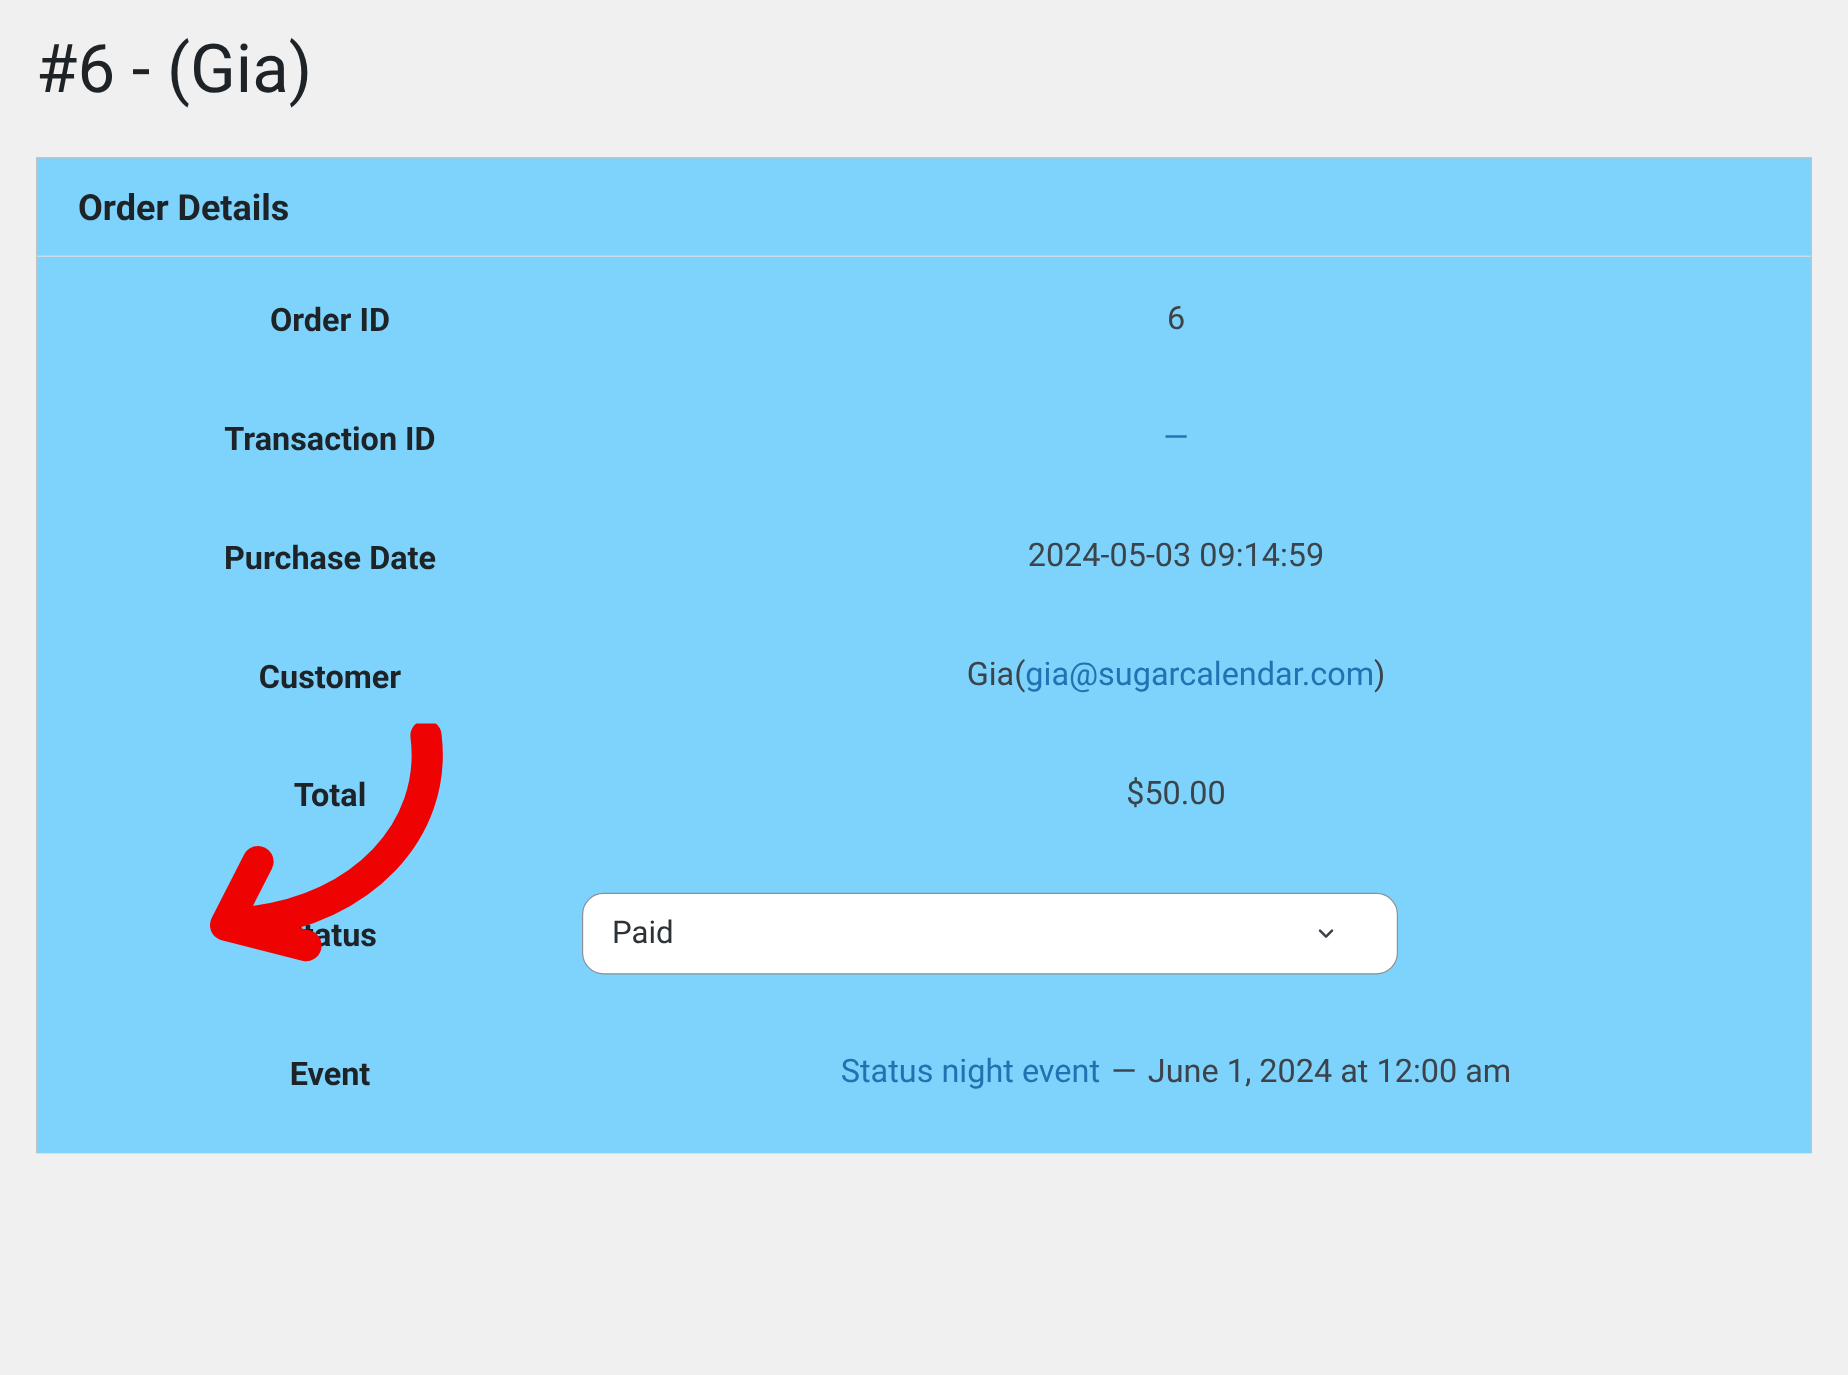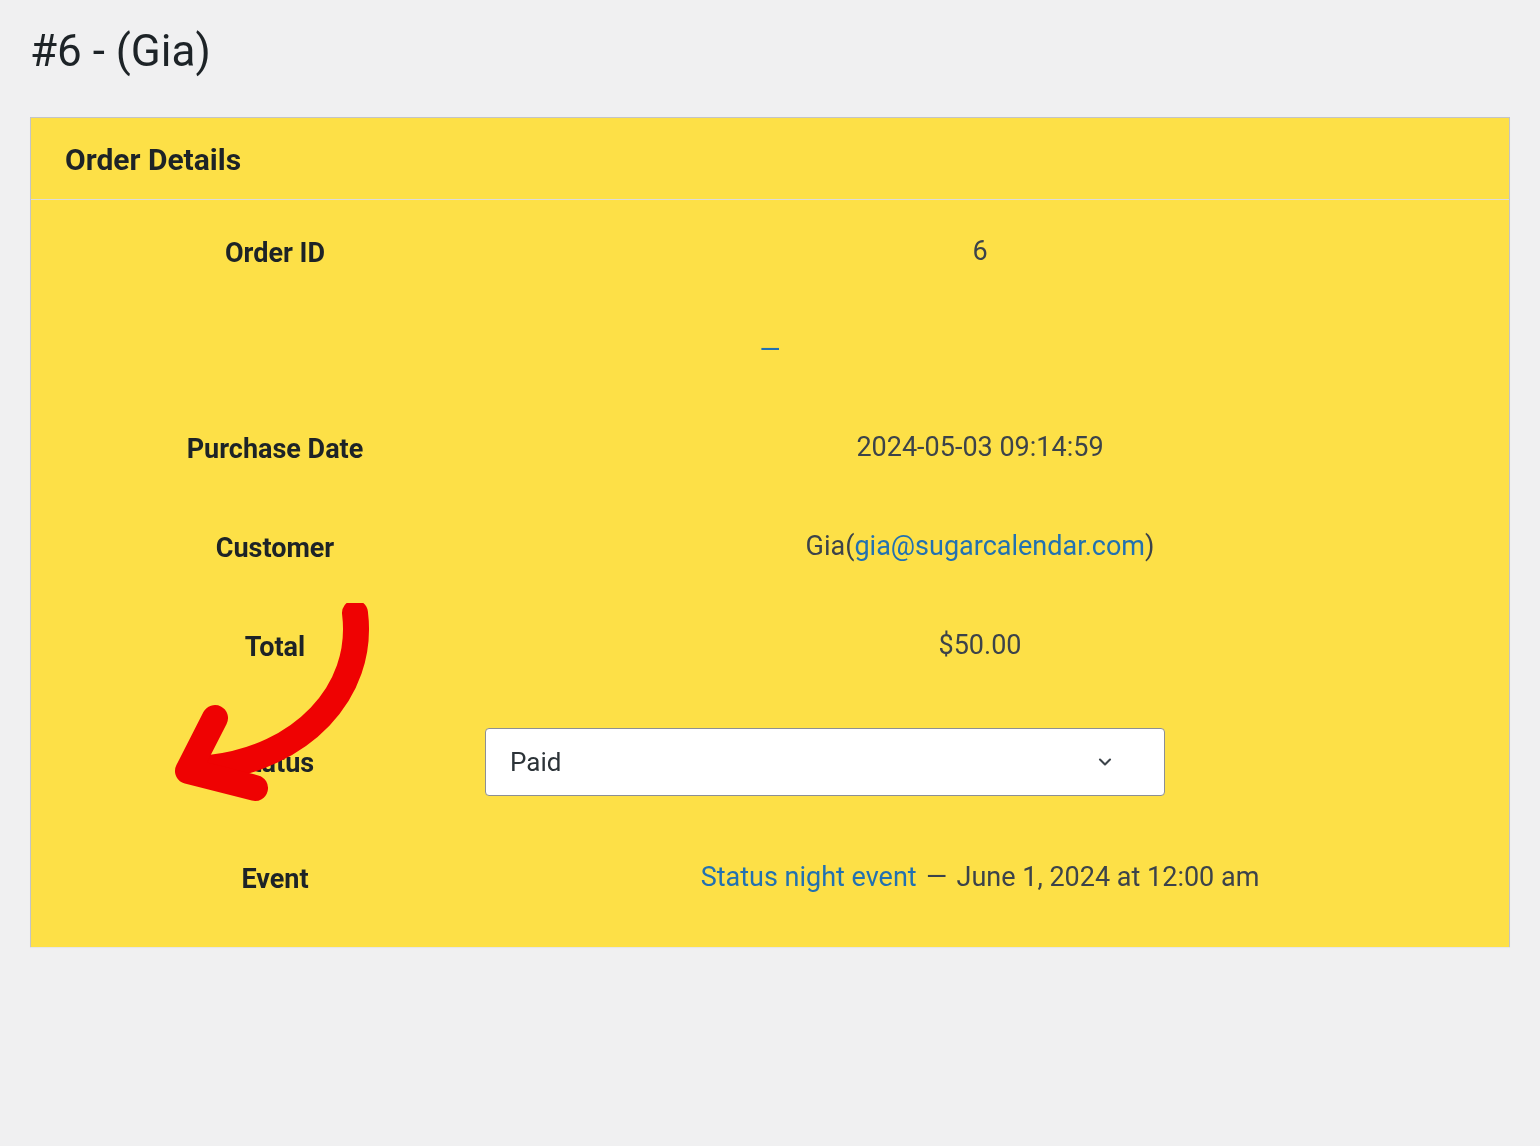--- a/index.html
+++ b/index.html
@@ -9,27 +9,27 @@
     color:#1d2327;
     width:1540px;
     height:1146px;
     overflow:hidden;
     position:relative;
   }
   .wrap{
     padding:0 30px 30px 30px;
   }
   h1.page-title{
-    font-size:44px;
+    font-size:56px;
     font-weight:400;
     margin:25px 0 40px 0;
     color:#1d2327;
   }
   .panel{
-    background:#fde047;
+    background:#7dd3fc;
     border:1px solid #c3c4c7;
     border-bottom:none;
     box-shadow:0 1px 1px rgba(0,0,0,0.04);
     min-height:830px;
     box-sizing:border-box;
   }
   .panel-heading{
     border-bottom:1px solid #dcdcdc;
     padding:24px 34px 22px 34px;
   }
@@ -68,21 +68,21 @@
     color:#2271b1;
     text-decoration:none;
   }
   .select-wrap{
     position:relative;
     width:680px;
   }
   .select{
     width:100%;
     border:1px solid #8c8f94;
-    border-radius:4px;
+    border-radius:18px;
     background:#ffffff;
     padding:18px 48px 18px 24px;
     font-size:26px;
     color:#2c3338;
     box-sizing:border-box;
     cursor:pointer;
     display:flex;
     align-items:center;
     justify-content:space-between;
   }
@@ -115,20 +115,21 @@
     </div>
 
     <div class="panel-body">
 
       <div class="field-row">
         <div class="field-label">Order ID</div>
         <div class="field-value value-dim">6</div>
       </div>
 
       <div class="field-row">
+        <div class="field-label">Transaction ID</div>
         <div class="field-value">
           <a href="#" class="wp-link">—</a>
         </div>
       </div>
 
       <div class="field-row">
         <div class="field-label">Purchase Date</div>
         <div class="field-value value-dim">2024-05-03 09:14:59</div>
       </div>
 

